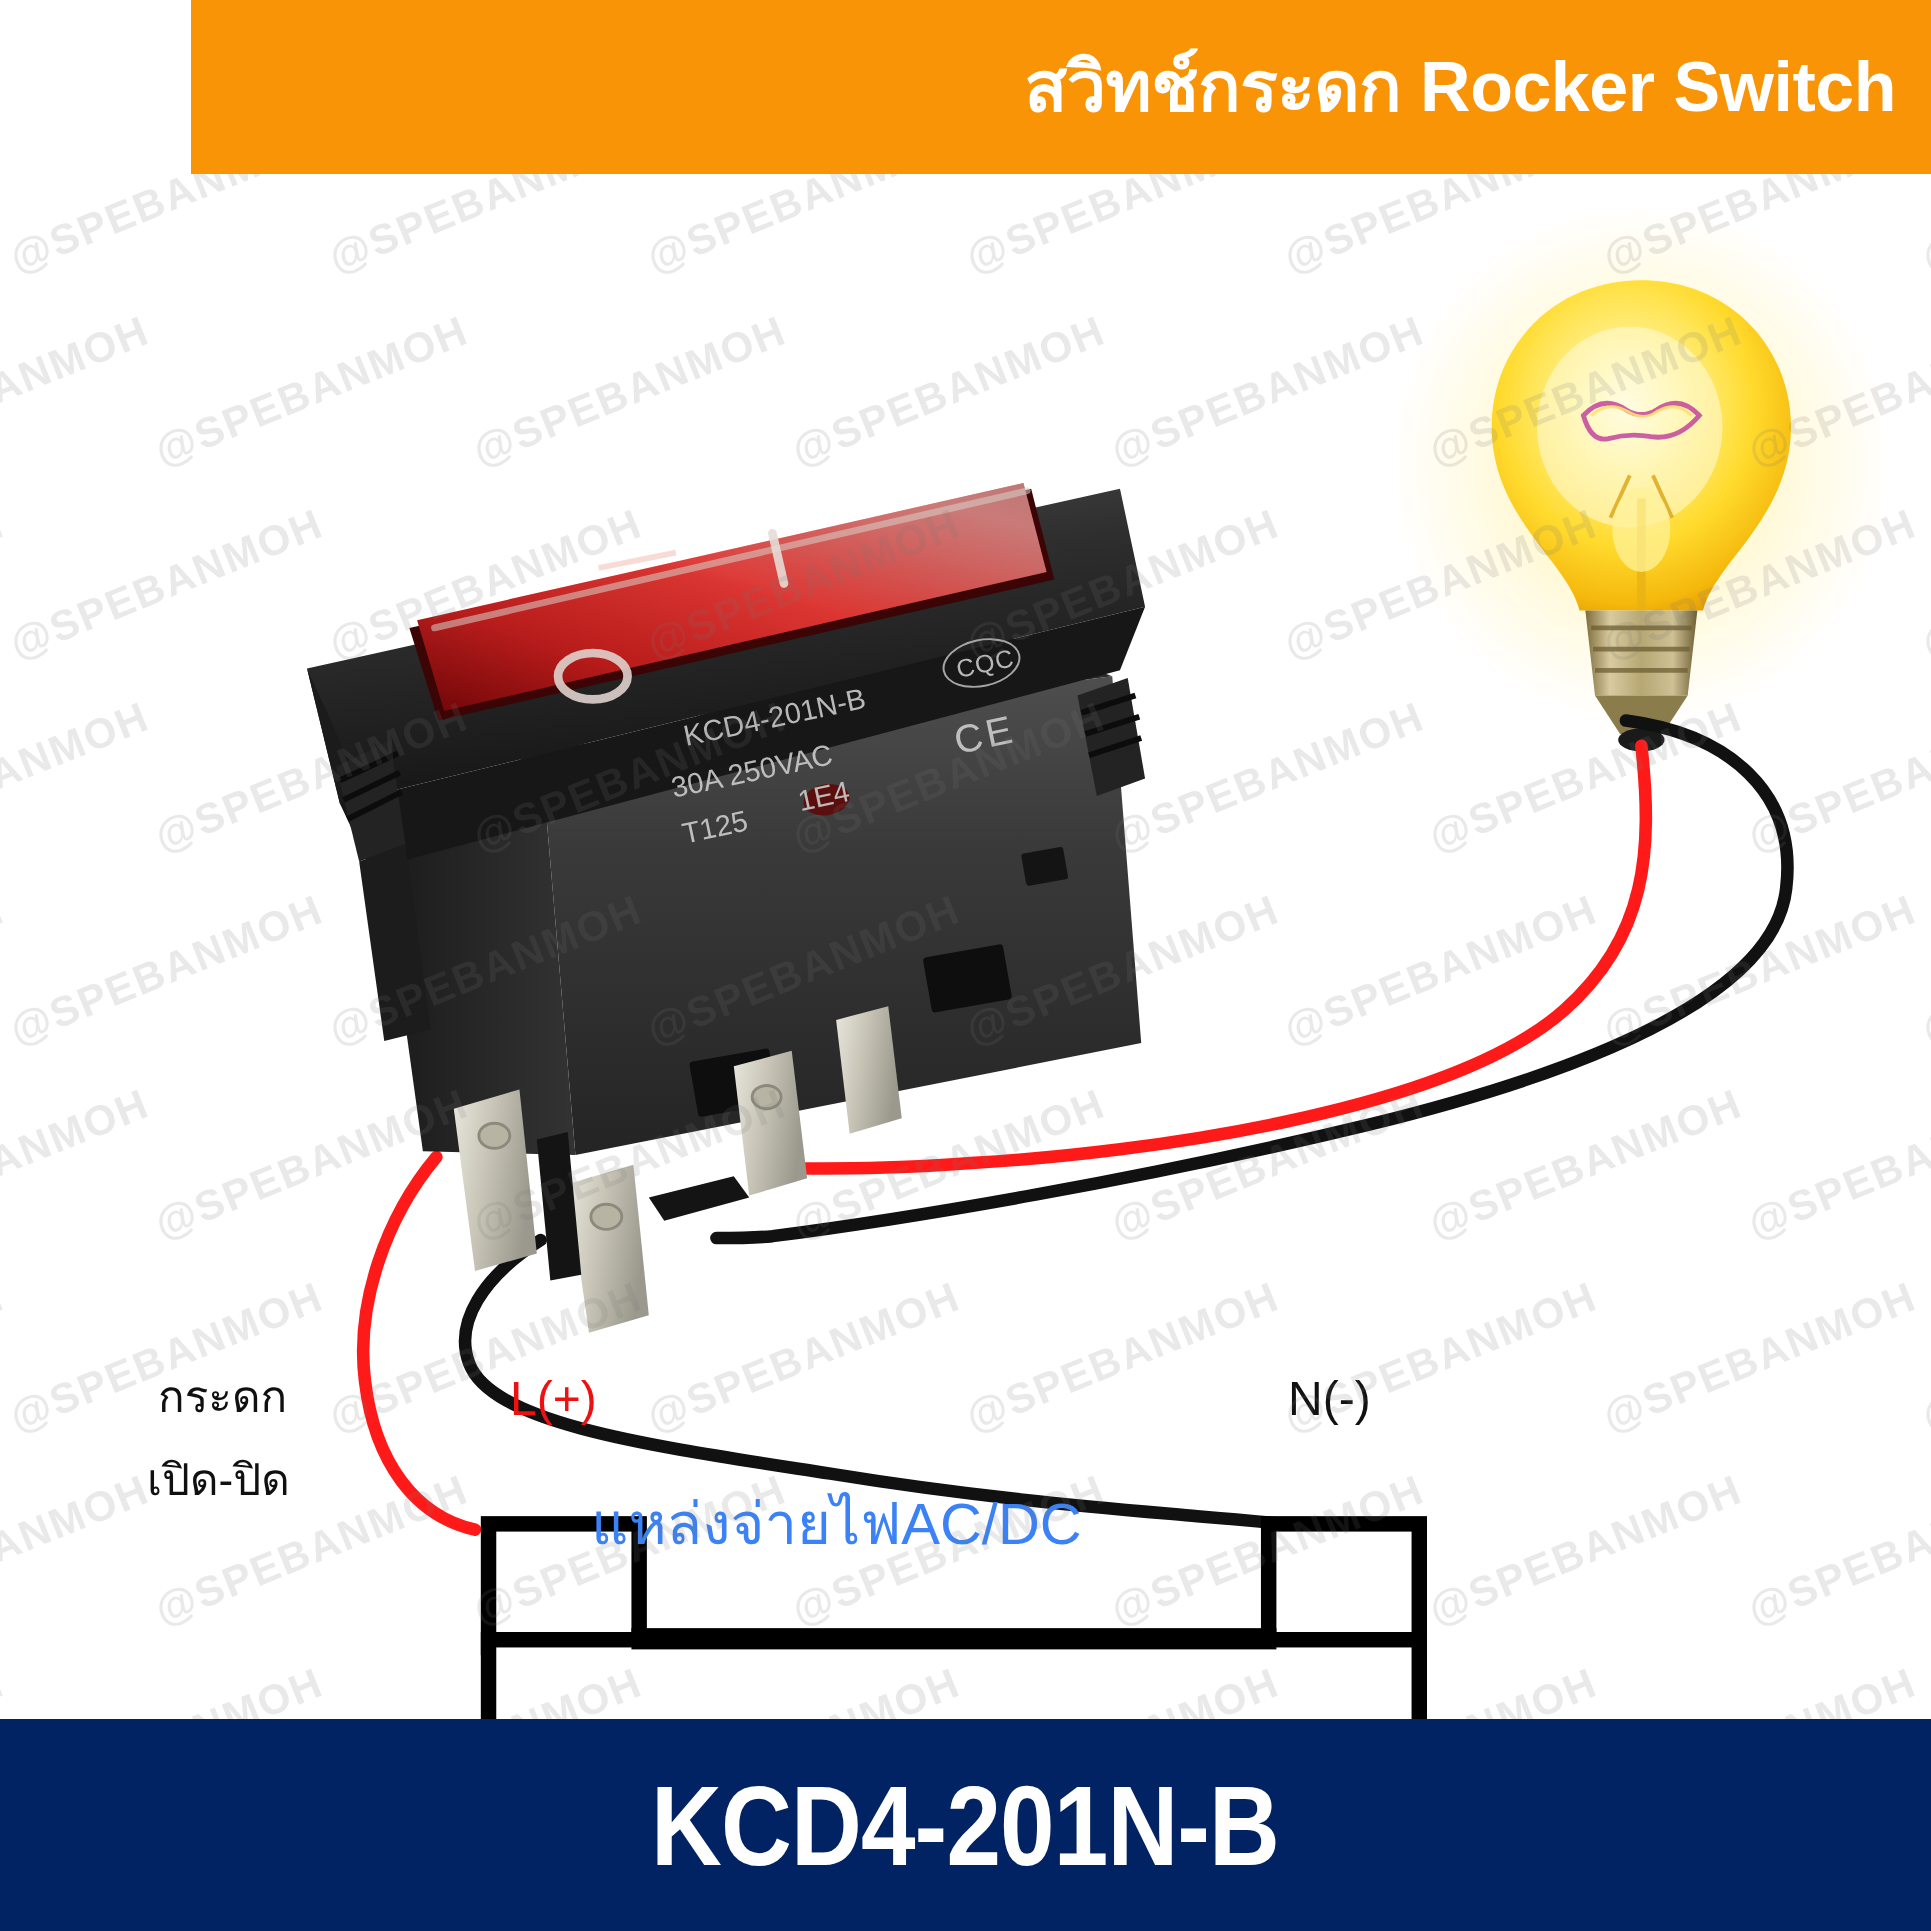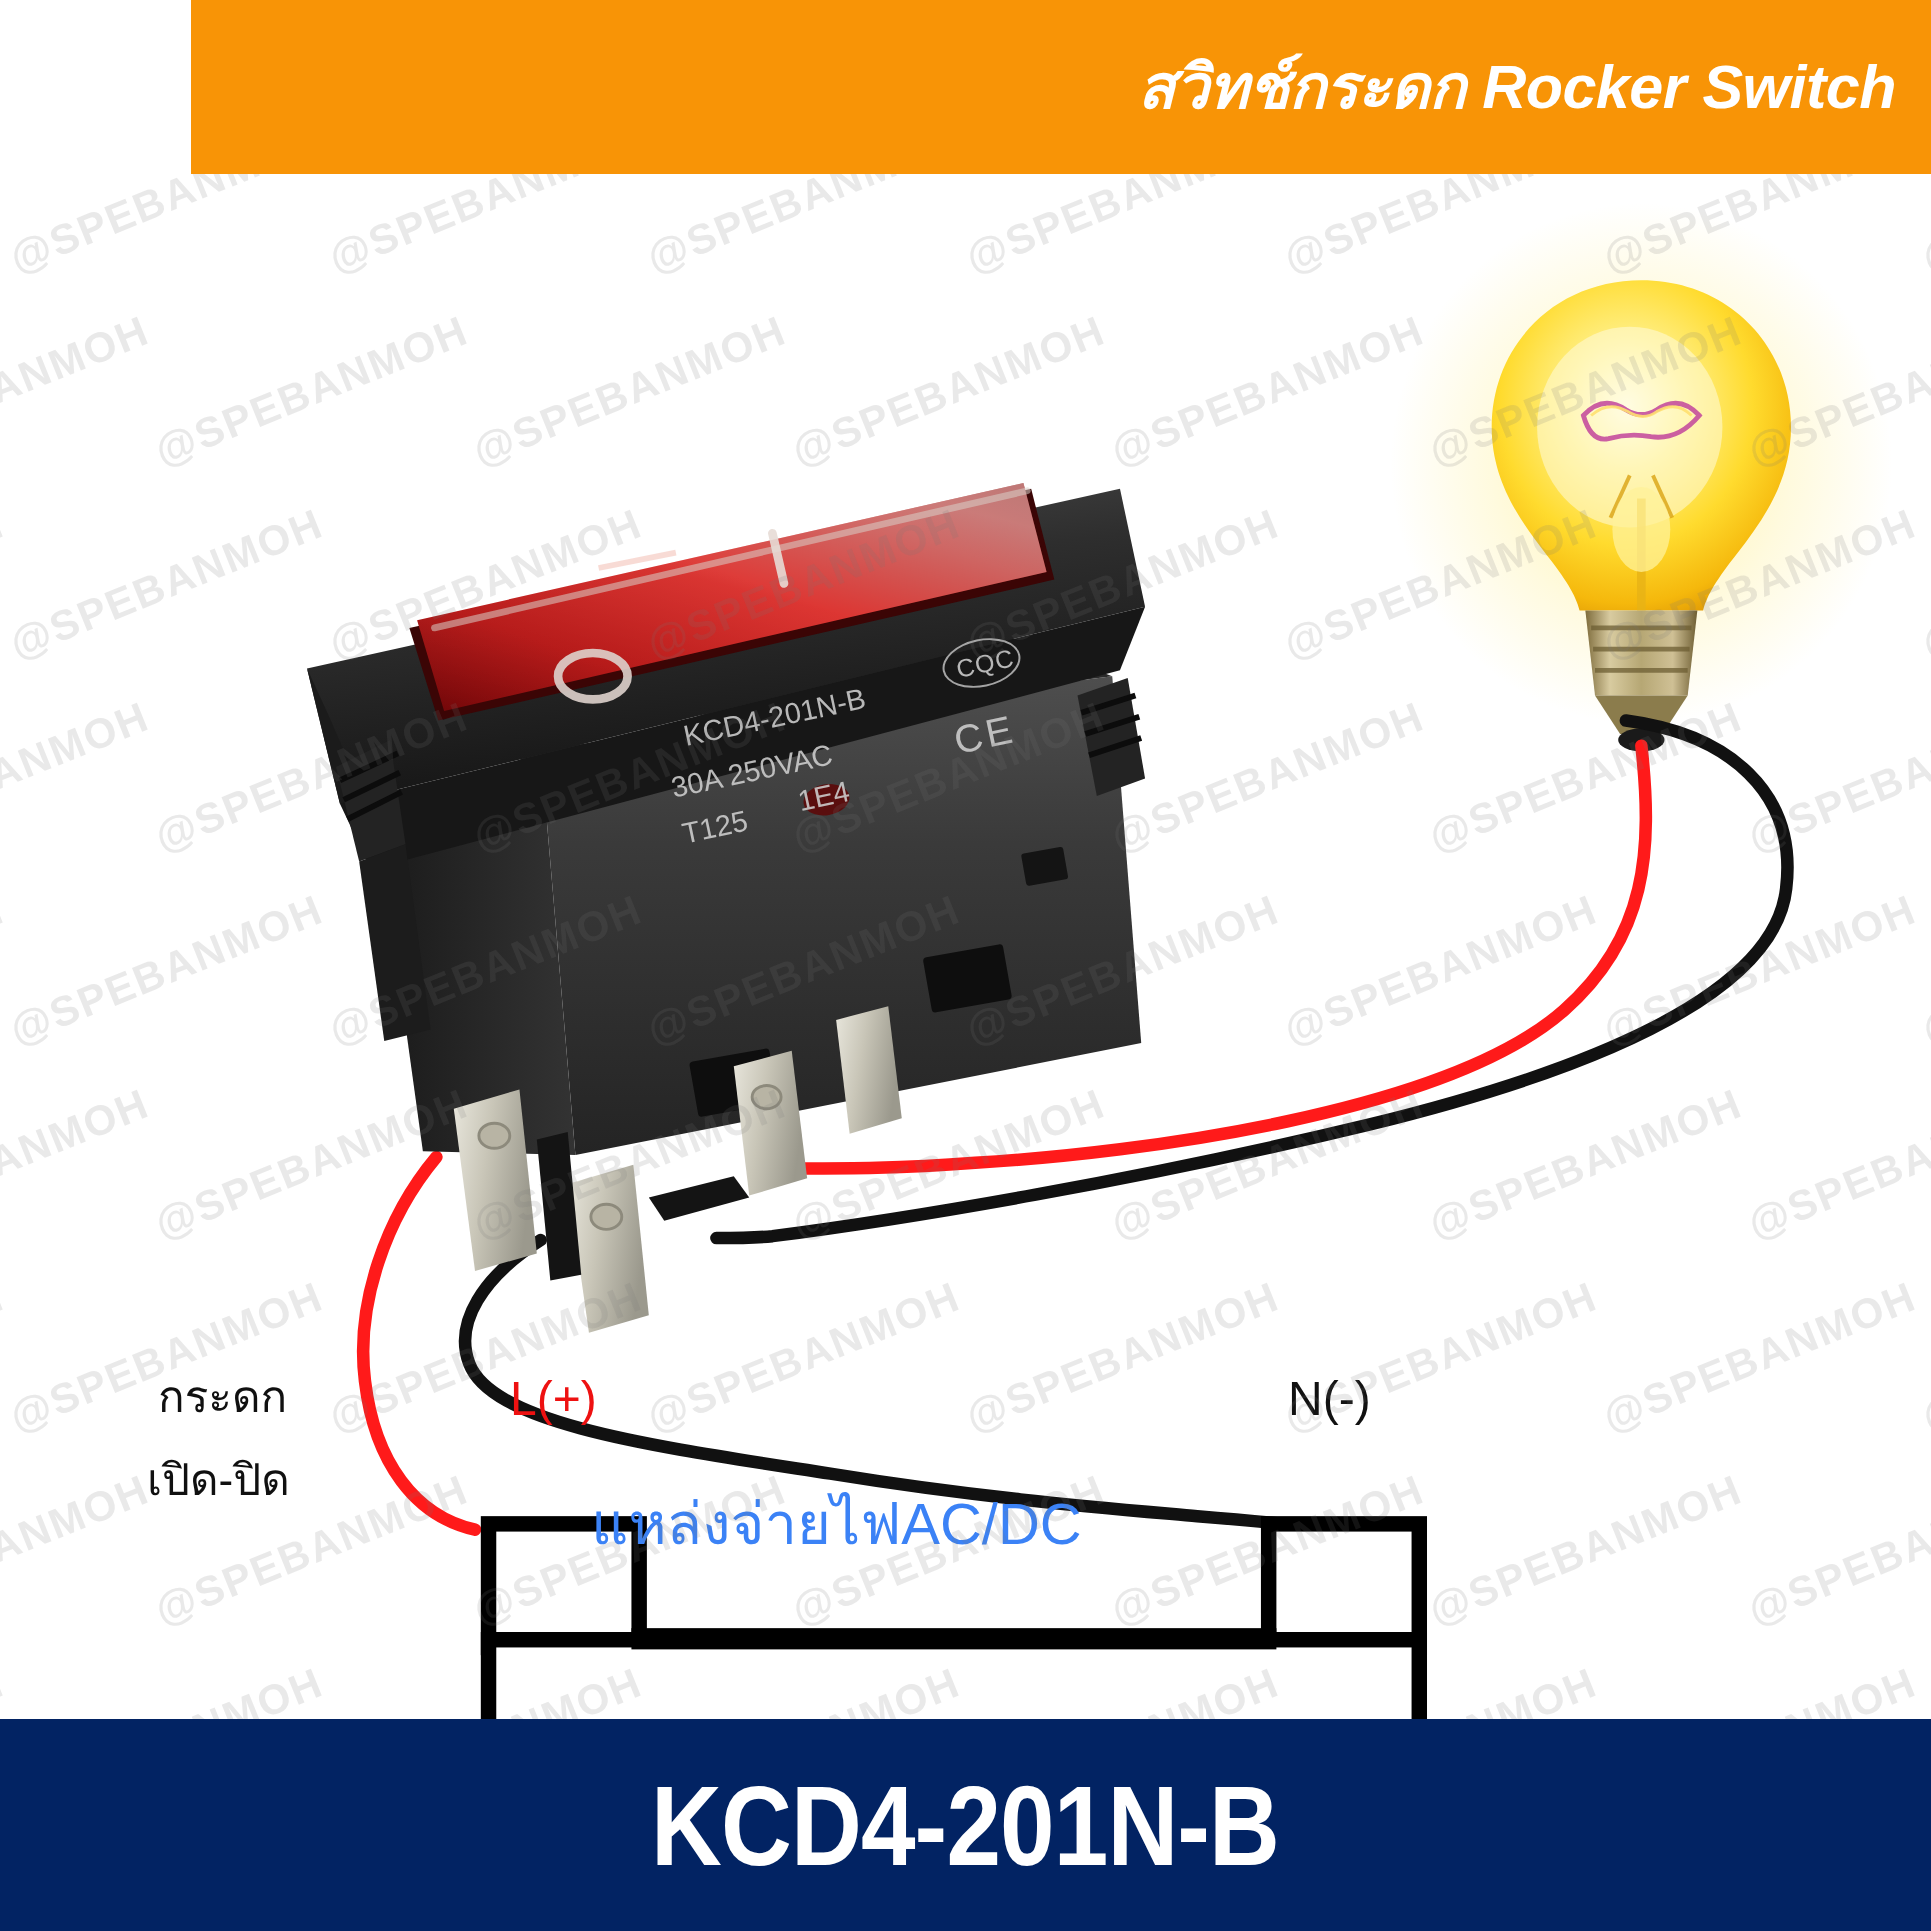--- a/index.html
+++ b/index.html
@@ -49,26 +49,25 @@
     left: 191px; top: 0;
     width: 1740px; height: 174px;
     background: #F89406;
     display: flex;
     align-items: center;
     justify-content: flex-end;
   }
   #header-title {
     color: #ffffff;
     font-weight: bold;
-    font-size: 61px;
+    font-size: 70px;
     line-height: 1;
     padding-right: 35px;
     letter-spacing: -0.5px;
     white-space: nowrap;
-    font-style: italic;
   }
 
   
   #footer-bar {
     position: absolute;
     left: 0; top: 1719px;
     width: 1931px; height: 212px;
     background: #022363;
     display: flex;
     align-items: center;

